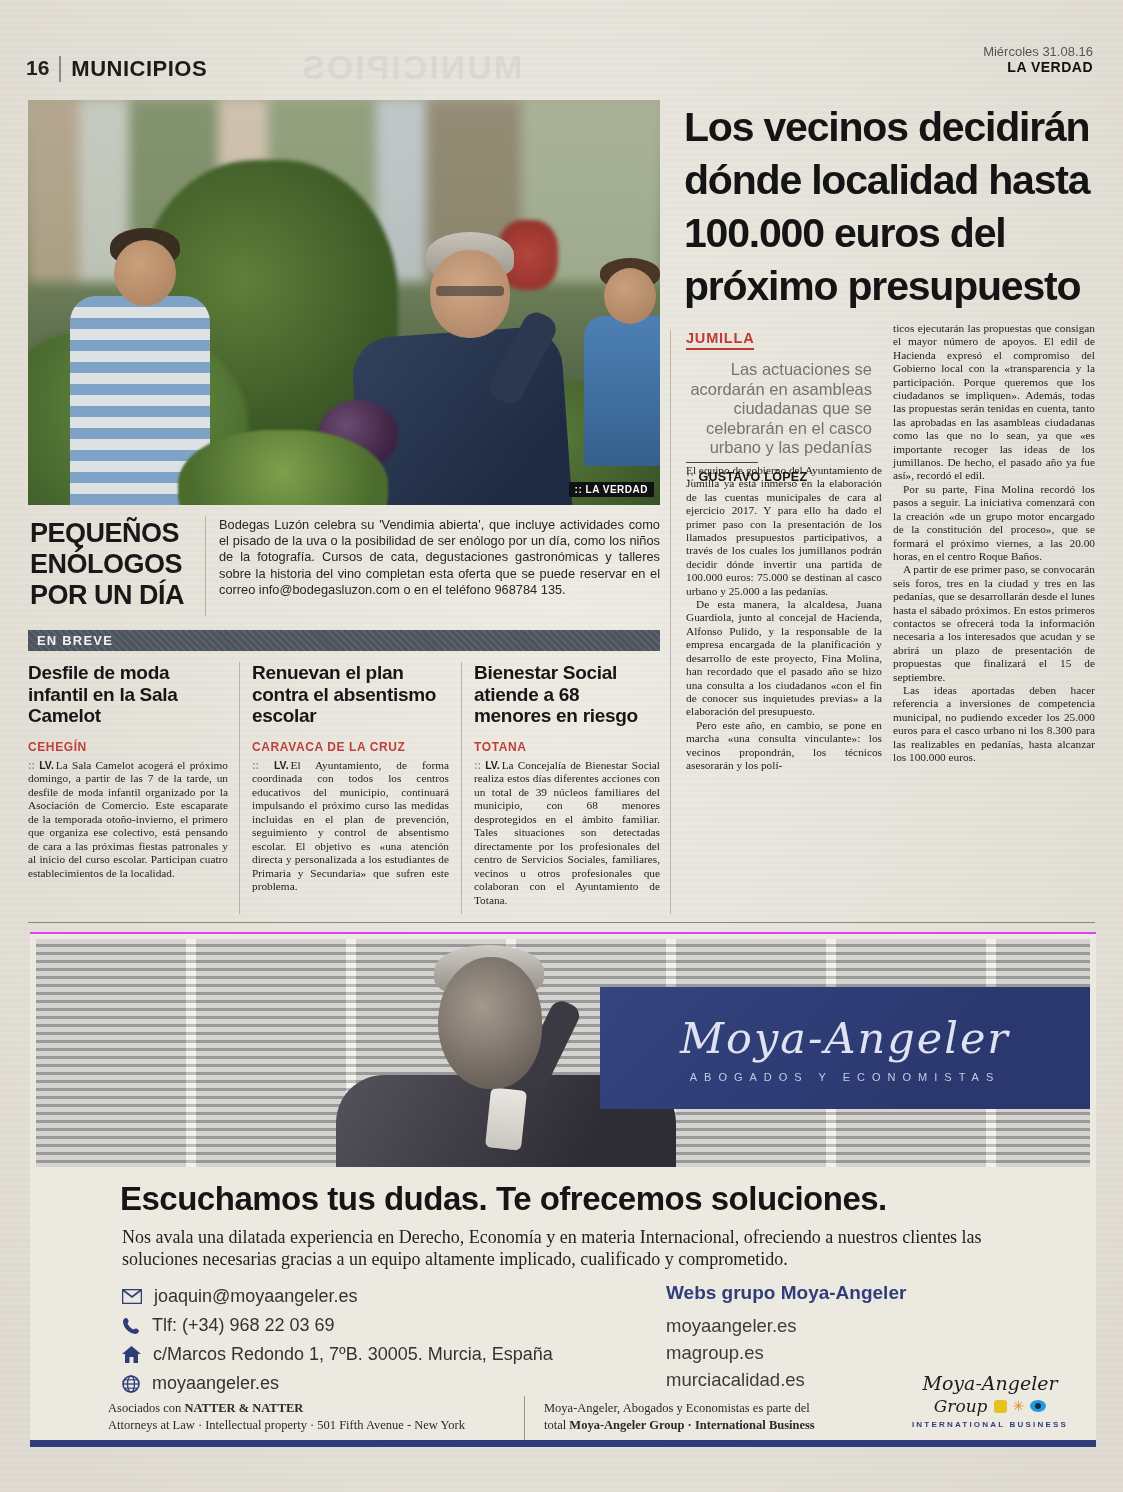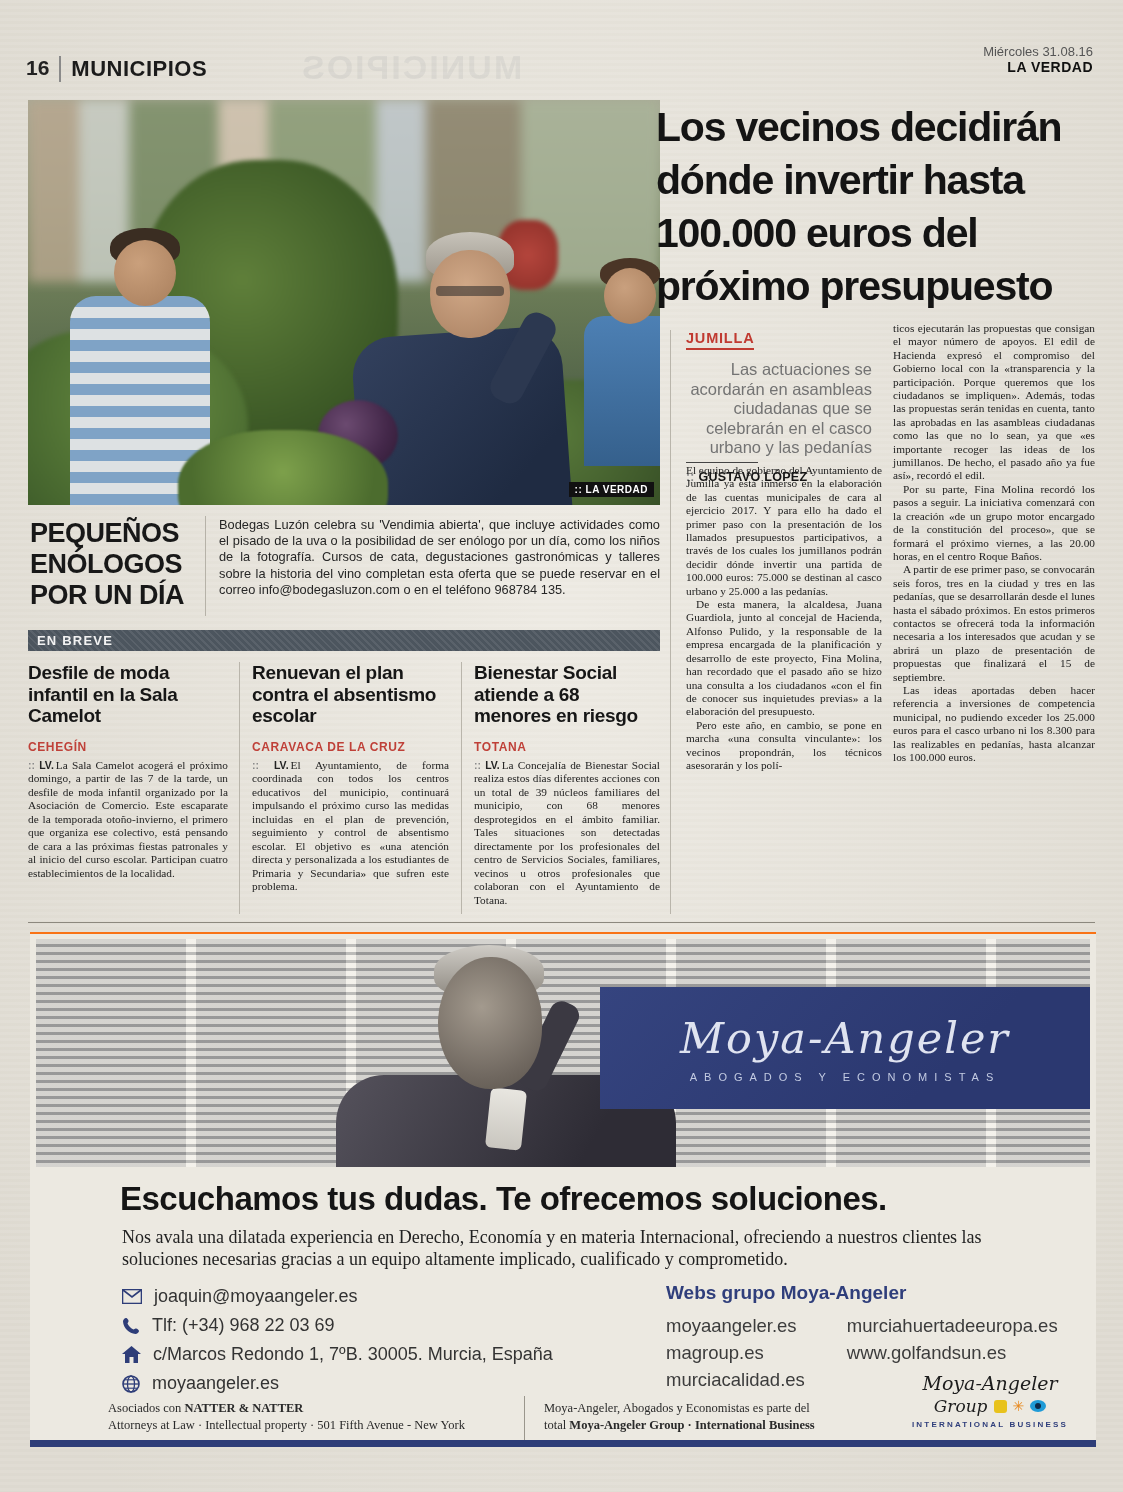--- a/index.html
+++ b/index.html
@@ -82,35 +82,35 @@
   .brief{ top:662px; }
   .brief-h{ font-size:19px; line-height:21.5px; font-weight:bold; letter-spacing:-.3px; color:#161616; }
   .brief-place{ margin-top:13px; font-size:12px; font-weight:bold; letter-spacing:.6px; color:#bf4038; }
   .brief-body{ margin-top:5px; font-family:"Liberation Serif", serif; font-size:11.3px; line-height:13.5px;
     text-align:justify; color:#232323; }
   .lead-pre{ color:#8a8a8a; font-weight:bold; font-family:"Liberation Sans",sans-serif; font-size:10.5px; }
   .lead{ font-weight:bold; font-family:"Liberation Sans",sans-serif; font-size:10.5px; margin-right:2px; }
   .vdiv{ width:1px; background:#b9b5ab; }
 
   
-  .headline{ left:656px; top:101px; width:420px; font-size:41px; line-height:53px; font-weight:bold;
+  .headline{ left:684px; top:101px; width:420px; font-size:41px; line-height:53px; font-weight:bold;
     letter-spacing:-1.2px; color:#141414; }
   .kicker{ left:686px; top:330px; font-size:14.5px; font-weight:bold; letter-spacing:.8px; color:#c03a31;
     border-bottom:2px solid #c03a31; padding-bottom:2px; }
   .subhead{ left:672px; top:360px; width:200px; font-size:16.5px; line-height:19.5px; color:#737373;text-align:right; }
   .sub-rule{ left:686px; top:462px; width:72px; height:1px; background:#444; }
   .byline{ left:686px; top:470px; font-size:12.5px; font-weight:bold; letter-spacing:.3px; color:#141414; }
   .art-col{ font-family:"Liberation Serif", serif; font-size:11.3px; line-height:13.4px; text-align:justify; color:#222; }
   .art-col p + p{ text-indent:10px; }
   .col1{ left:686px; top:464px; width:196px; height:430px; }
   .col2{ left:893px; top:322px; width:202px; height:596px; }
   .page-rule{ left:28px; top:922px; width:1067px; height:1px; background:#8c887e; }
 
   
-  .ad-box{ left:30px; top:932px; width:1066px; height:515px; border-top:2px solid #f97316; background:#ece9e1; }
+  .ad-box{ left:30px; top:932px; width:1066px; height:515px; border-top:2px solid #d946ef; background:#ece9e1; }
   .ad-strip{ position:absolute; left:6px; top:5px; width:1054px; height:228px; overflow:hidden;
     background:
       repeating-linear-gradient(90deg, rgba(90,95,110,.18) 0 150px, rgba(255,255,255,.25) 150px 160px),
       repeating-linear-gradient(180deg, #f0ede5 0 5px, #a6a5a2 5px 8px);
   }
   .ad-strip > div{ position:absolute; }
   .ad-man-head{ left:402px; top:18px; width:104px; height:132px; border-radius:50% 48% 46% 50%;
     background:radial-gradient(circle at 42% 38%, #a39a8e, #6f6councdistrict75f 70%, #5c554d); 
     background:radial-gradient(circle at 42% 38%, #a39a8e, #6f675f 70%, #5c554d); }
   .ad-man-hair{ left:398px; top:6px; width:110px; height:52px; border-radius:50% 50% 35% 35%;
@@ -223,21 +223,21 @@
   <div class="brief-place">TOTANA</div>
   <div class="brief-body">
     <span class="lead-pre">::</span>
     <span class="lead">LV.</span><span>La Concejalía de Bienestar Social realiza estos días diferentes acciones con un total de 39 núcleos familiares del municipio, con 68 menores desprotegidos en el ámbito familiar. Tales situaciones son detectadas directamente por los profesionales del centro de Servicios Sociales, familiares, vecinos u otros profesionales que colaboran con el Ayuntamiento de Totana.</span>
   </div>
 </div>
 <div class="abs vdiv" style="left:670px; top:330px; height:584px;"></div>
 
 <div class="abs headline">
   <div>Los vecinos decidirán</div>
-  <div>dónde invertir hasta</div>
+  <div>dónde localidad hasta</div>
   <div>100.000 euros del</div>
   <div>próximo presupuesto</div>
 </div>
 <div class="abs kicker">JUMILLA</div>
 <div class="abs subhead">Las actuaciones se acordarán en asambleas ciudadanas que se celebrarán en el casco urbano y las pedanías</div>
 <div class="abs sub-rule"></div>
 <div class="abs byline">
   <span class="lead-pre" style="font-size:12px;">::</span>
   <span>GUSTAVO LÓPEZ</span>
 </div>
@@ -311,24 +311,20 @@
   </div>
 
   <div class="ad-webs">
     <div class="ad-webs-title">Webs grupo Moya-Angeler</div>
     <div class="ad-webs-cols">
       <div>
         <div>moyaangeler.es</div>
         <div>magroup.es</div>
         <div>murciacalidad.es</div>
       </div>
-      <div>
-        <div>murciahuertadeeuropa.es</div>
-        <div>www.golfandsun.es</div>
-      </div>
     </div>
   </div>
 
   <div class="ad-footer-divider"></div>
   <div class="ad-f-left">
     <div>
       <span>Asociados con </span><b>NATTER &amp; NATTER</b>
     </div>
     <div>Attorneys at Law · Intellectual property · 501 Fifth Avenue - New York</div>
   </div>

